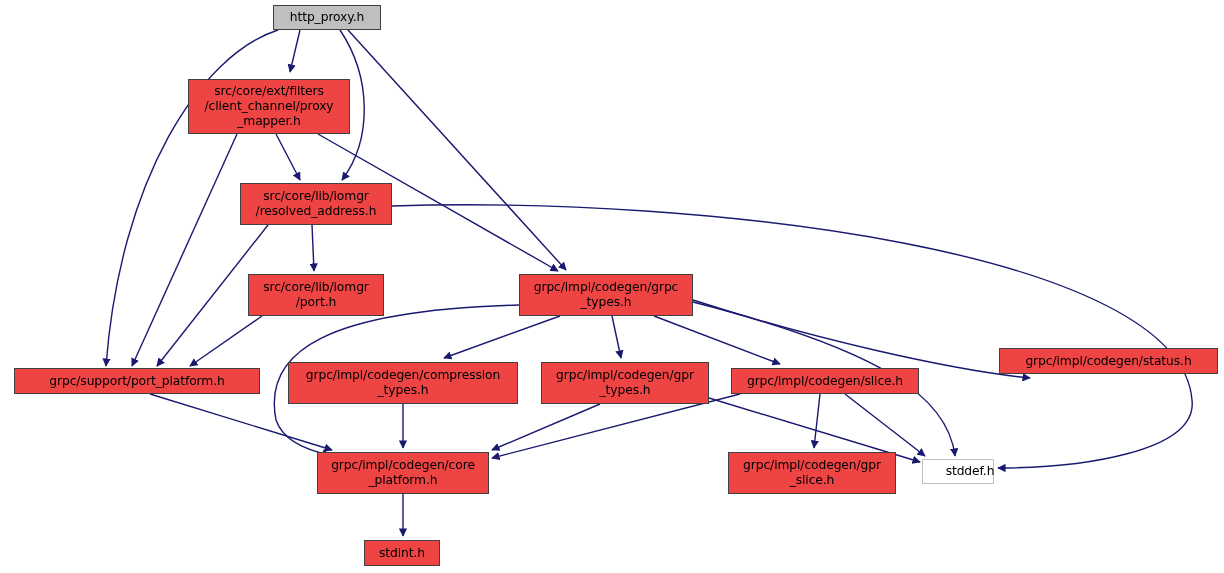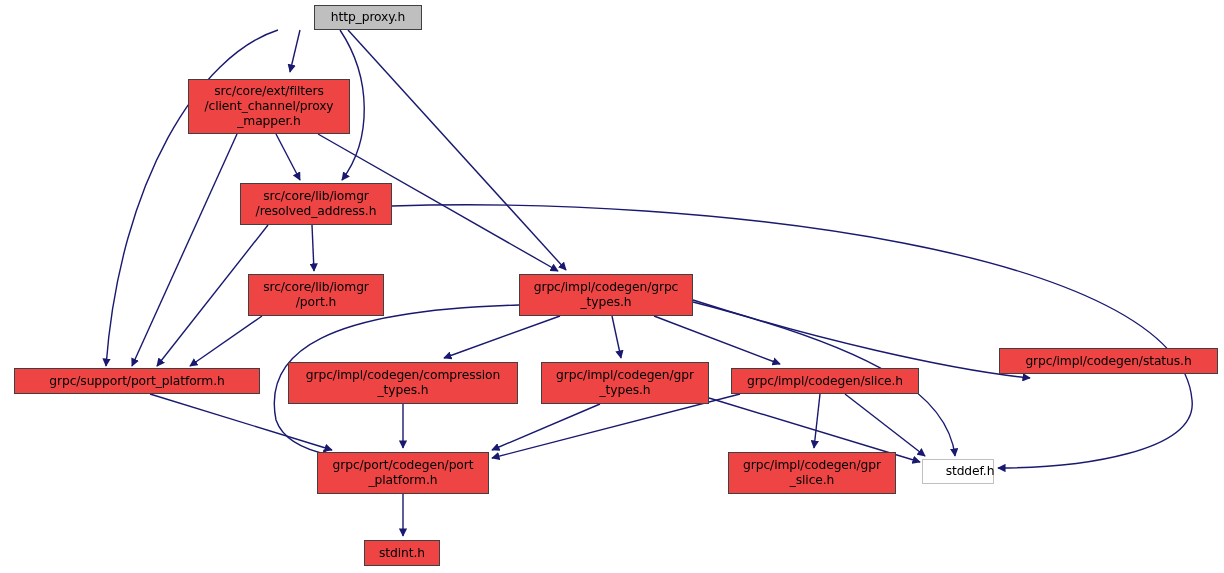--- a/index.html
+++ b/index.html
@@ -16,21 +16,21 @@
     text-align:center;
     border:1px solid #404040;
     background:#ef4444;
     color:#000000;
     font-size:12.3px;
     line-height:15px;
     letter-spacing:-0.1px;
     white-space:pre;
     z-index:5;
   }
-  .node.root{background:#bfbfbf;border-color:#404040;margin-left:41px;}
+  .node.root{background:#bfbfbf;border-color:#404040;}
   .node.sys{border-color:#c0c0c0;background:#ffffff;}
 </style>
 </head>
 <body>
 
 <div id="graph">
   <svg id="edges" viewBox="0 0 1224 573" xmlns="http://www.w3.org/2000/svg">
     <defs>
       <marker id="arrow" viewBox="0 0 10 10" refX="9" refY="5" markerWidth="6" markerHeight="6" orient="auto-start-reverse">
         <path d="M 0 0 L 10 5 L 0 10 z" fill="#191970"></path>
@@ -75,20 +75,20 @@
 /port.h</span></div>
       <div class="node" style="left: 519px; top: 274px; width: 174px; height: 42px;"><span>grpc/impl/codegen/grpc
 _types.h</span></div>
       <div class="node" style="left: 14px; top: 368px; width: 246px; height: 26px;"><span>grpc/support/port_platform.h</span></div>
       <div class="node" style="left: 288px; top: 362px; width: 230px; height: 42px;"><span>grpc/impl/codegen/compression
 _types.h</span></div>
       <div class="node" style="left: 541px; top: 362px; width: 168px; height: 42px;"><span>grpc/impl/codegen/gpr
 _types.h</span></div>
       <div class="node" style="left: 731px; top: 368px; width: 188px; height: 26px;"><span>grpc/impl/codegen/slice.h</span></div>
       <div class="node" style="left: 999px; top: 348px; width: 219px; height: 26px; text-align: right;"><span>grpc/impl/codegen/status.h</span></div>
-      <div class="node" style="left: 317px; top: 452px; width: 172px; height: 42px;"><span>grpc/port/codegen/port
+      <div class="node" style="left: 317px; top: 452px; width: 172px; height: 42px;"><span>grpc/impl/codegen/core
 _platform.h</span></div>
       <div class="node" style="left: 728px; top: 452px; width: 168px; height: 42px;"><span>grpc/impl/codegen/gpr
 _slice.h</span></div>
       <div class="node sys" style="left: 922px; top: 459px; width: 72px; height: 25px; padding-left: 24px;"><span>stddef.h</span></div>
       <div class="node" style="left: 364px; top: 540px; width: 76px; height: 26px;"><span>stdint.h</span></div>
     </div>
 </div>
 
 </body></html>

